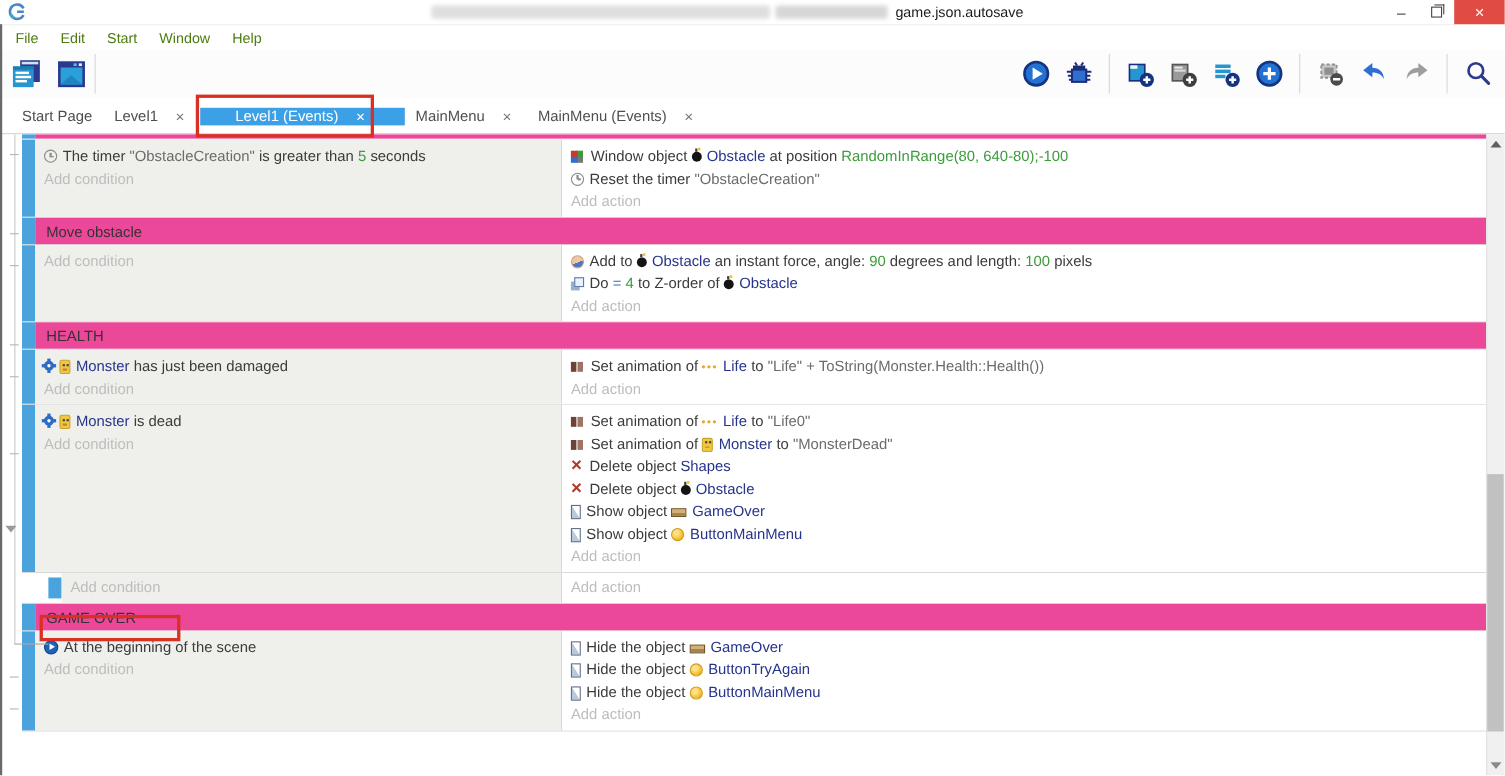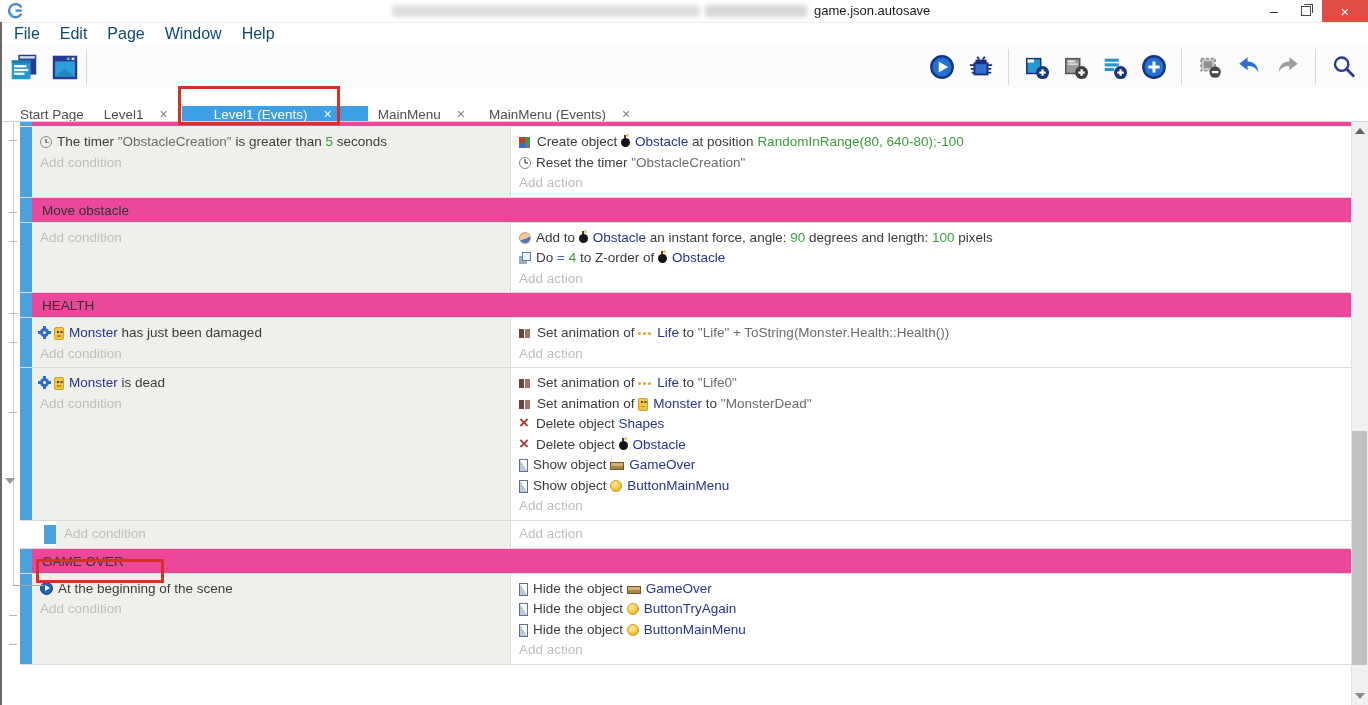--- a/index.html
+++ b/index.html
@@ -14,31 +14,31 @@
   .blob2{left:705px;width:102px;opacity:.75}
   .wtitle{position:absolute;left:814px;top:3px;font-size:13px;color:#1a1a1a;white-space:nowrap}
   .wctrls{position:absolute;right:0;top:0;height:22px;display:flex;align-items:stretch}
   .wbtn{width:32px;display:flex;align-items:center;justify-content:center;color:#333;font-size:14px}
   .restore-box{width:8px;height:8px;border:1px solid #444;position:relative;background:#fff}
   .restore-box::before{content:"";position:absolute;top:-3px;left:2px;width:8px;height:8px;border:1px solid #444;border-bottom:none;border-left:none}
   .wclose{width:46px;background:#E04B44;color:#fff;display:flex;align-items:center;justify-content:center;font-size:15px}
 
   
   .menubar{height:22px;display:flex;align-items:center;padding-left:4px;background:#fff}
-  .menu-item{padding:0 10px;font-size:16px;color:#0c4a6e}
+  .menu-item{padding:0 10px;font-size:13px;color:#4d7c0f}
 
   
   .toolbar{height:44px;display:flex;align-items:center;background:#fcfcfc}
   #tb-left{display:flex;align-items:center;gap:8px;padding-left:7px}
   #tb-right{margin-left:auto;display:flex;align-items:center;gap:6px;padding-right:8px}
   .tbtn{width:33px;height:33px;display:flex;align-items:center;justify-content:center}
   .tsep{width:1px;height:36px;background:#d8d8d8;margin:0 5px}
 
   
-  .tabbar{height:33px;display:flex;align-items:flex-end;background:#fff;padding-left:10px}
+  .tabbar{height:33px;display:flex;align-items:center;background:#fff;padding-left:10px}
   .tab{display:flex;align-items:center;padding:0 10px;font-size:13.5px;color:#4f4f4f;white-space:nowrap}
   .tab-label{margin-right:12px}
   .tab.noclose .tab-label{margin-right:0}
   .tab-x{color:#7a7a7a;font-size:14px;padding:0 4px}
   .tab.active{background:#3BA0E6;color:#fff;padding:0 32px}
   .tab.active .tab-x{color:#fff}
 
   
   .events{position:absolute;top:121px;left:0;right:0;bottom:0;display:flex;background:#fff;
           border-top:1px solid #d4d4d4;overflow:hidden}
@@ -133,21 +133,21 @@
     <div class="wbtn">
         <span class="restore-box"></span>
       </div>
     <div class="wclose">×</div>
   </div>
 </div>
 
 <div class="menubar" id="menubar">
     <div class="menu-item">File</div>
     <div class="menu-item">Edit</div>
-    <div class="menu-item">Page</div>
+    <div class="menu-item">Start</div>
     <div class="menu-item">Window</div>
     <div class="menu-item">Help</div>
   </div>
 
 <div class="toolbar">
   <div id="tb-left">
       <div class="tbtn">
         <svg viewBox="0 0 34 34" width="32" height="32">
           <rect x="11" y="4" width="19" height="21" fill="#2b3990"></rect>
           <rect x="12.5" y="5.5" width="16" height="2.5" fill="#cfe3f5"></rect>
@@ -287,21 +287,21 @@
         <div class="evbar"></div>
         <div class="comment"></div>
       </div>
       <div class="row">
         <div class="evbar"></div>
         <div class="cell conds">
           <div class="line"><span class="ic ic-timer"></span><span class="seg">The timer </span><span class="seg seg-m">"ObstacleCreation"</span><span class="seg"> is greater than </span><span class="seg seg-g">5</span><span class="seg"> seconds</span></div>
           <div class="addlink">Add condition</div>
         </div>
         <div class="cell actions">
-          <div class="line"><span class="ic ic-create"></span><span class="seg">Create object </span><span class="ic ic-bomb"></span><span class="seg seg-o">Obstacle</span><span class="seg"> at position </span><span class="seg seg-g">RandomInRange(80, 640-80);-100</span></div>
+          <div class="line"><span class="ic ic-create"></span><span class="seg">Window object </span><span class="ic ic-bomb"></span><span class="seg seg-o">Obstacle</span><span class="seg"> at position </span><span class="seg seg-g">RandomInRange(80, 640-80);-100</span></div>
           <div class="line"><span class="ic ic-timer"></span><span class="seg">Reset the timer </span><span class="seg seg-m">"ObstacleCreation"</span></div>
           <div class="addlink">Add action</div>
         </div>
       </div>
       <div class="row">
         <div class="evbar"></div>
         <div class="comment"><span>Move obstacle</span></div>
       </div>
       <div class="row">
         <div class="evbar"></div>

